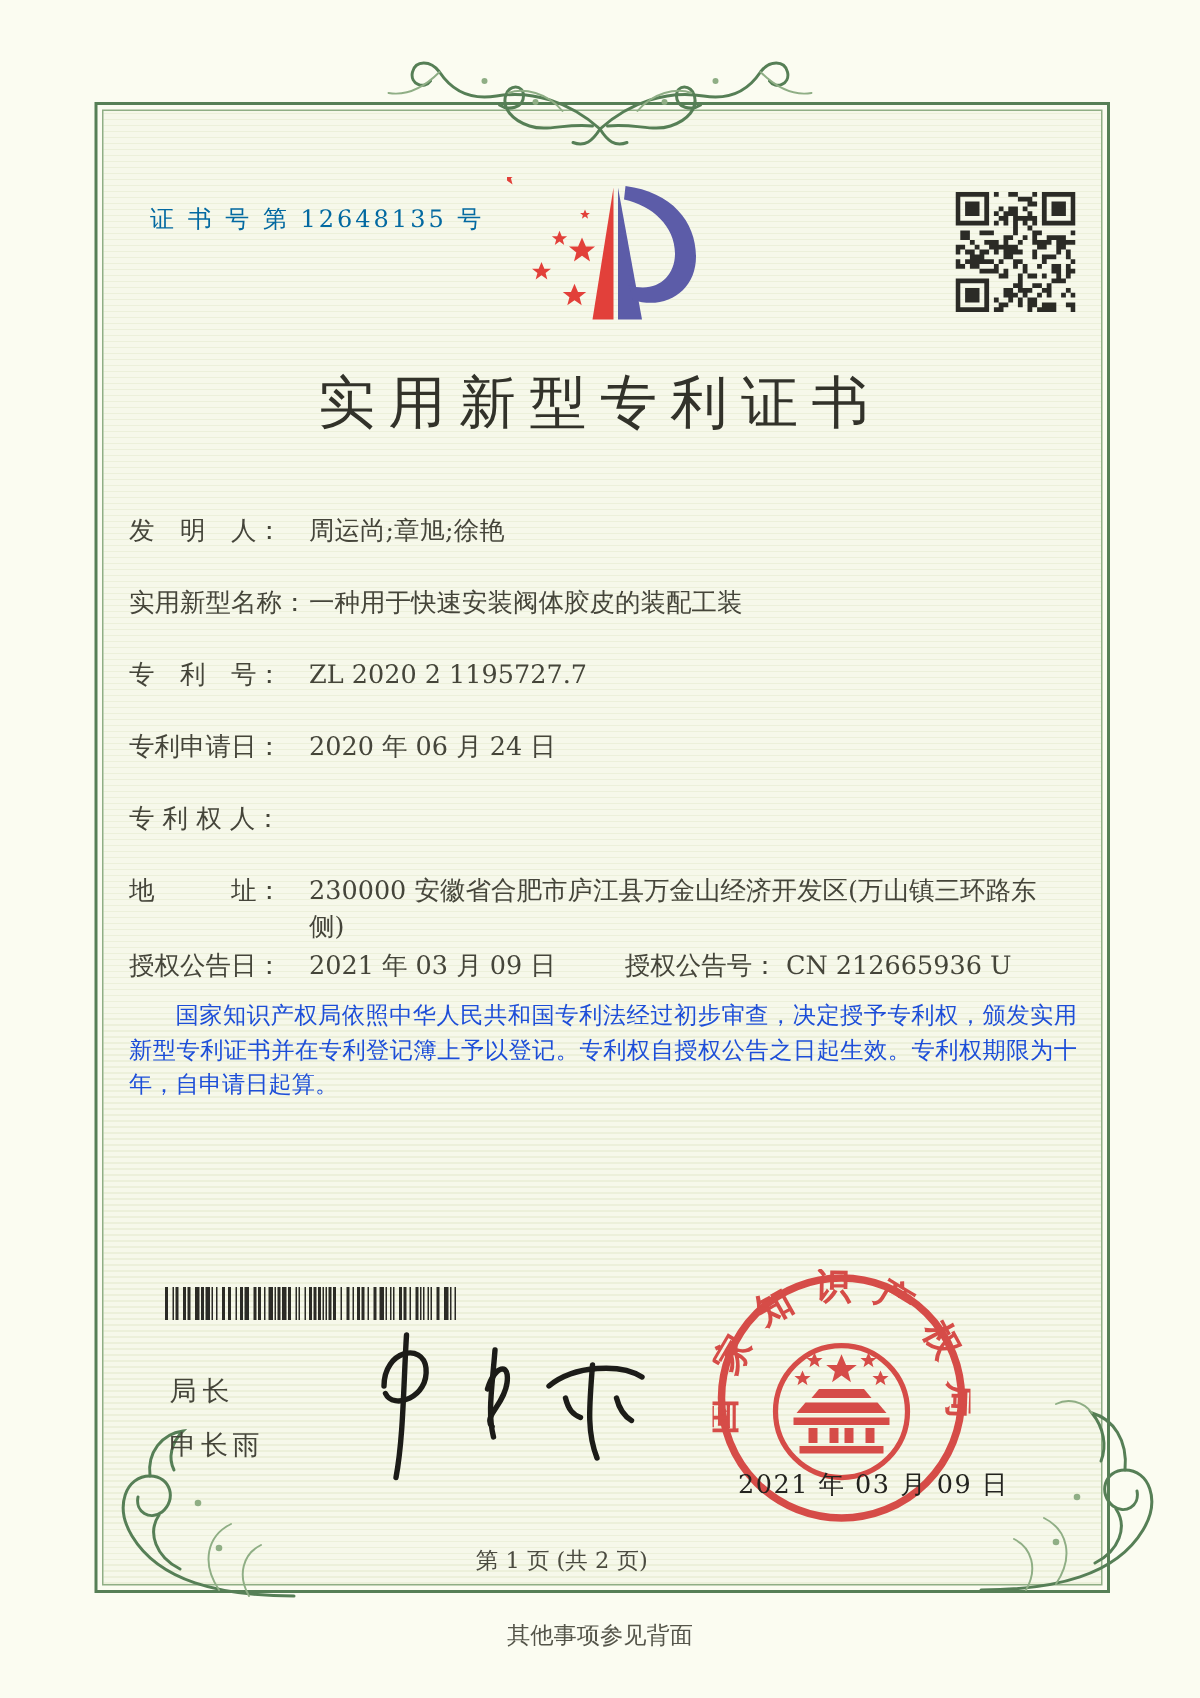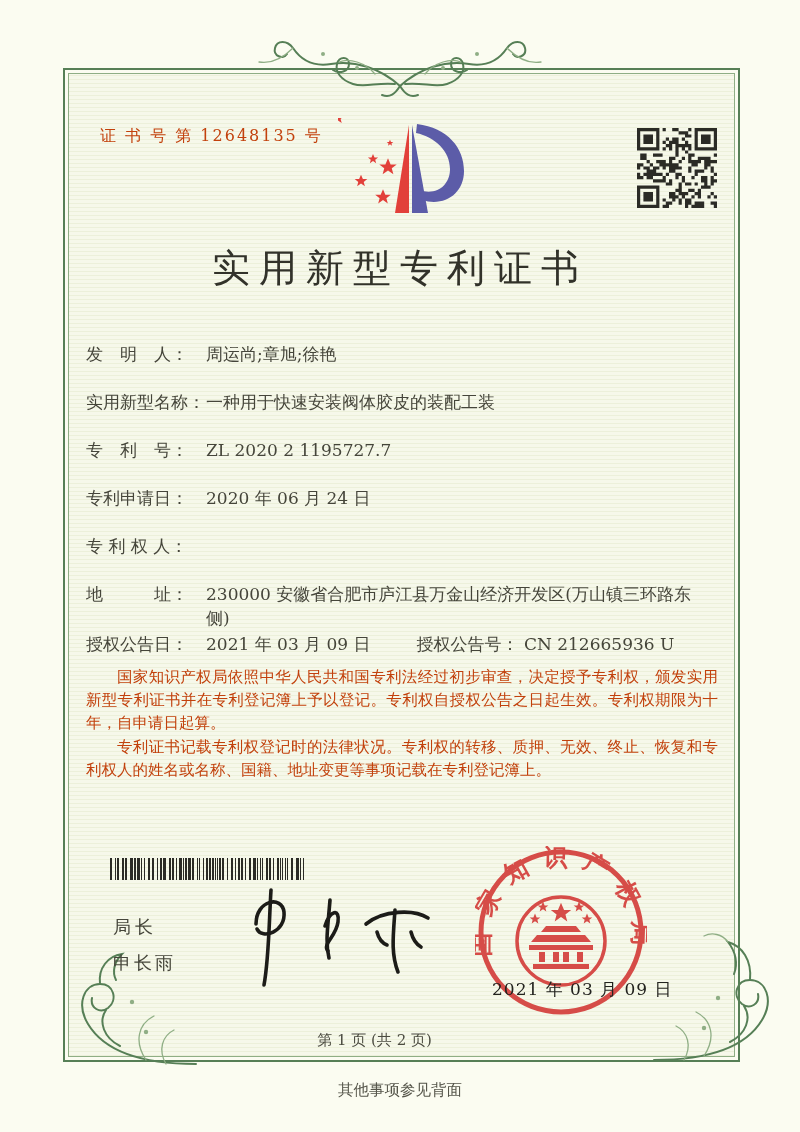--- a/index.html
+++ b/index.html
@@ -31,38 +31,38 @@
     border:1px solid var(--c-green-lt);
     background:
       repeating-linear-gradient(0deg,#ecf0da 0px,#ecf0da 1px,rgba(0,0,0,0) 1px,rgba(0,0,0,0) 4px),
       var(--c-paper);
   }
   .orn{position:absolute;pointer-events:none;}
   .orn path{fill:none;stroke:var(--c-green);stroke-width:2;stroke-linecap:round;}
   .orn path.lt{stroke:var(--c-green-lt);stroke-width:1.3;}
   .orn circle{fill:var(--c-green-lt);}
 
-  .cert-no{position:absolute;left:100px;top:126px;font-size:16px;letter-spacing:2px;color:#c2410c;}
+  .cert-no{position:absolute;left:100px;top:136px;font-size:16px;letter-spacing:2px;color:#0369a1;}
   .logo{position:absolute;left:338px;top:118px;width:150px;height:112px;}
   .qr{position:absolute;left:637px;top:128px;width:80px;height:80px;}
   .title{
     position:absolute;left:0;width:800px;top:243px;text-align:center;
     font-size:38px;letter-spacing:9px;color:#32322a;font-weight:500;
   }
   .fields{position:absolute;left:86px;top:342px;width:632px;font-size:17px;line-height:24px;}
   .row{display:flex;margin-bottom:24px;}
   .row .lab{flex:0 0 120px;white-space:nowrap;}
   .row .val{flex:1;}
   .row.addr{margin-bottom:2px;}
   .row.addr .val{max-width:492px;}
   .row.grant{margin-bottom:16px;}
   .pair2{margin-left:46px;white-space:nowrap;}
   .body-text{
     position:absolute;left:86px;top:666px;width:632px;
-    font-size:15.5px;line-height:23.2px;text-align:justify;color:#c2410c;
+    font-size:15.5px;line-height:23.2px;text-align:justify;color:#1d4ed8;
   }
   .body-text p{text-indent:2em;}
   .barcode{position:absolute;left:110px;top:858px;width:200px;height:22px;}
   .barcode rect{fill:#2b2b26;}
   .signer-title{position:absolute;left:113px;top:915px;font-size:18px;letter-spacing:4px;}
   .signer-name{position:absolute;left:113px;top:951px;font-size:18px;letter-spacing:3px;}
   .signature{position:absolute;left:228px;top:882px;width:215px;height:112px;}
   .signature path{fill:none;stroke:#1c1c18;stroke-width:3.6;stroke-linecap:round;stroke-linejoin:round;}
   .seal{position:absolute;left:475px;top:846px;width:172px;height:172px;color:var(--c-seal);opacity:.93;}
   .seal-date{position:absolute;left:492px;top:978px;font-size:17px;letter-spacing:1px;color:#23231f;}
@@ -171,21 +171,20 @@
       <span>2021 年 03 月 09 日</span>
       <span class="pair2">
         <span>授权公告号：</span>
         <span>CN 212665936 U</span>
       </span>
     </div>
   </div>
 
   <div class="body-text">
     <p>国家知识产权局依照中华人民共和国专利法经过初步审查，决定授予专利权，颁发实用新型专利证书并在专利登记簿上予以登记。专利权自授权公告之日起生效。专利权期限为十年，自申请日起算。</p>
-    <p>专利证书记载专利权登记时的法律状况。专利权的转移、质押、无效、终止、恢复和专利权人的姓名或名称、国籍、地址变更等事项记载在专利登记簿上。</p>
   </div>
 
   <svg class="barcode" viewBox="0 0 200 22">
     <g id="barcode-bars">
         <rect x="0" y="0" width="2" height="22"></rect>
         <rect x="5" y="0" width="1" height="22"></rect>
         <rect x="7" y="0" width="2" height="22"></rect>
         <rect x="12" y="0" width="2" height="22"></rect>
         <rect x="15" y="0" width="2" height="22"></rect>
         <rect x="20" y="0" width="3" height="22"></rect>

